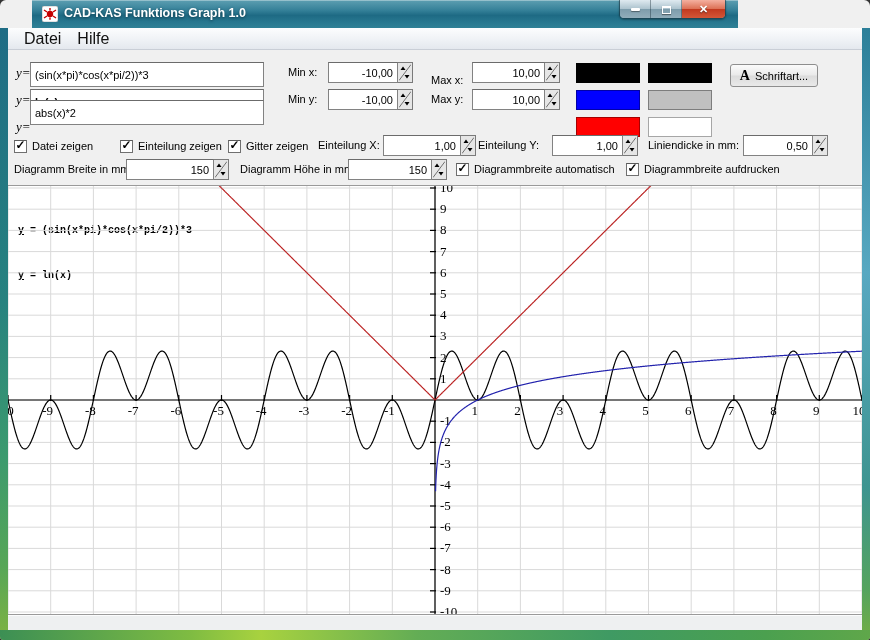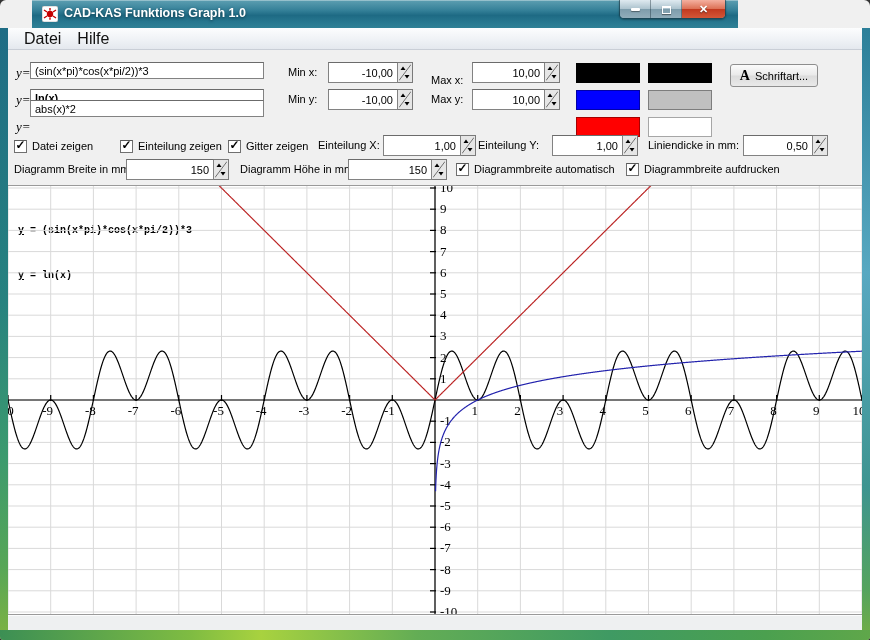--- a/index.html
+++ b/index.html
@@ -32,21 +32,21 @@
   .glyph-close{color:#fff;font-size:11px;font-weight:bold;text-shadow:0 1px 1px rgba(0,0,0,.5);line-height:1;}
   
   .client{position:absolute;left:8px;top:28px;width:854px;height:602px;background:#f0f0f0;}
   .menubar{position:absolute;left:0;top:0;width:854px;height:22px;
     background:linear-gradient(180deg,#fcfdfe,#eef1f5 60%,#e4e8ee);
     border-bottom:1px solid #c9ced6;display:flex;align-items:center;padding-left:8px;}
   .menu-item{font-size:16px;color:#111;padding:2px 8px;cursor:default;}
   .panel{position:absolute;left:0;top:22px;width:854px;height:136px;font-size:11px;}
   .lbl{position:absolute;height:21px;line-height:21px;color:#000;white-space:nowrap;}
   .fn-label{font-style:italic;font-family:"Liberation Serif",serif;font-size:13px;}
-  .tin{position:absolute;height:17px;border:1px solid #828282;border-top-color:#6b6b6b;
+  .tin{position:absolute;height:25px;border:1px solid #828282;border-top-color:#6b6b6b;
     background:#fff;font:11px "Liberation Sans",sans-serif;padding:0 4px;outline:none;}
   .spinwrap{position:absolute;display:flex;height:21px;}
   .spinwrap .tin{position:relative;height:21px;text-align:right;}
   .spinbtn{width:15px;height:21px;border:1px solid #7a7a7a;border-left:none;background:#e6e6e6;
     padding:0;display:flex;align-items:center;justify-content:center;cursor:default;}
   .swatch{position:absolute;width:64px;height:20px;border:1px solid rgba(0,0,0,.35);cursor:pointer;}
   .btn{position:absolute;display:flex;align-items:center;justify-content:center;gap:5px;
     border:1px solid #8e8e8e;border-radius:3px;cursor:default;
     background:linear-gradient(180deg,#fbfbfb,#eaeaea 48%,#dcdcdc 52%,#e9e9e9);font-size:11px;}
   .btn .big-a{font-family:"Liberation Serif",serif;font-weight:bold;font-size:14px;}

